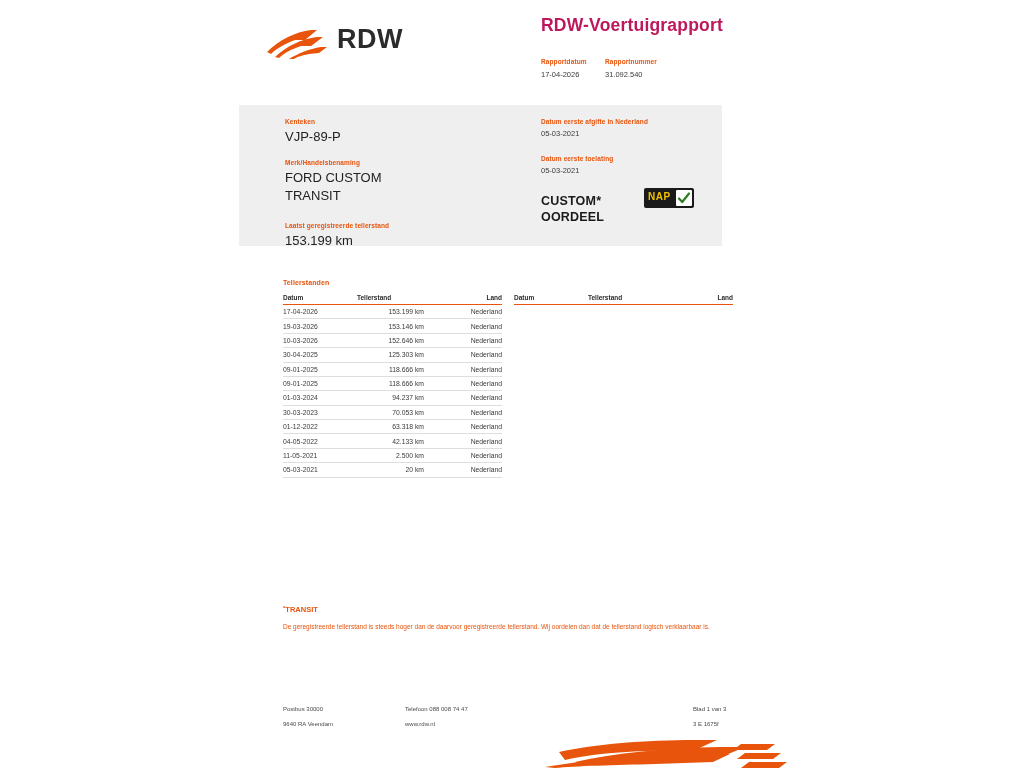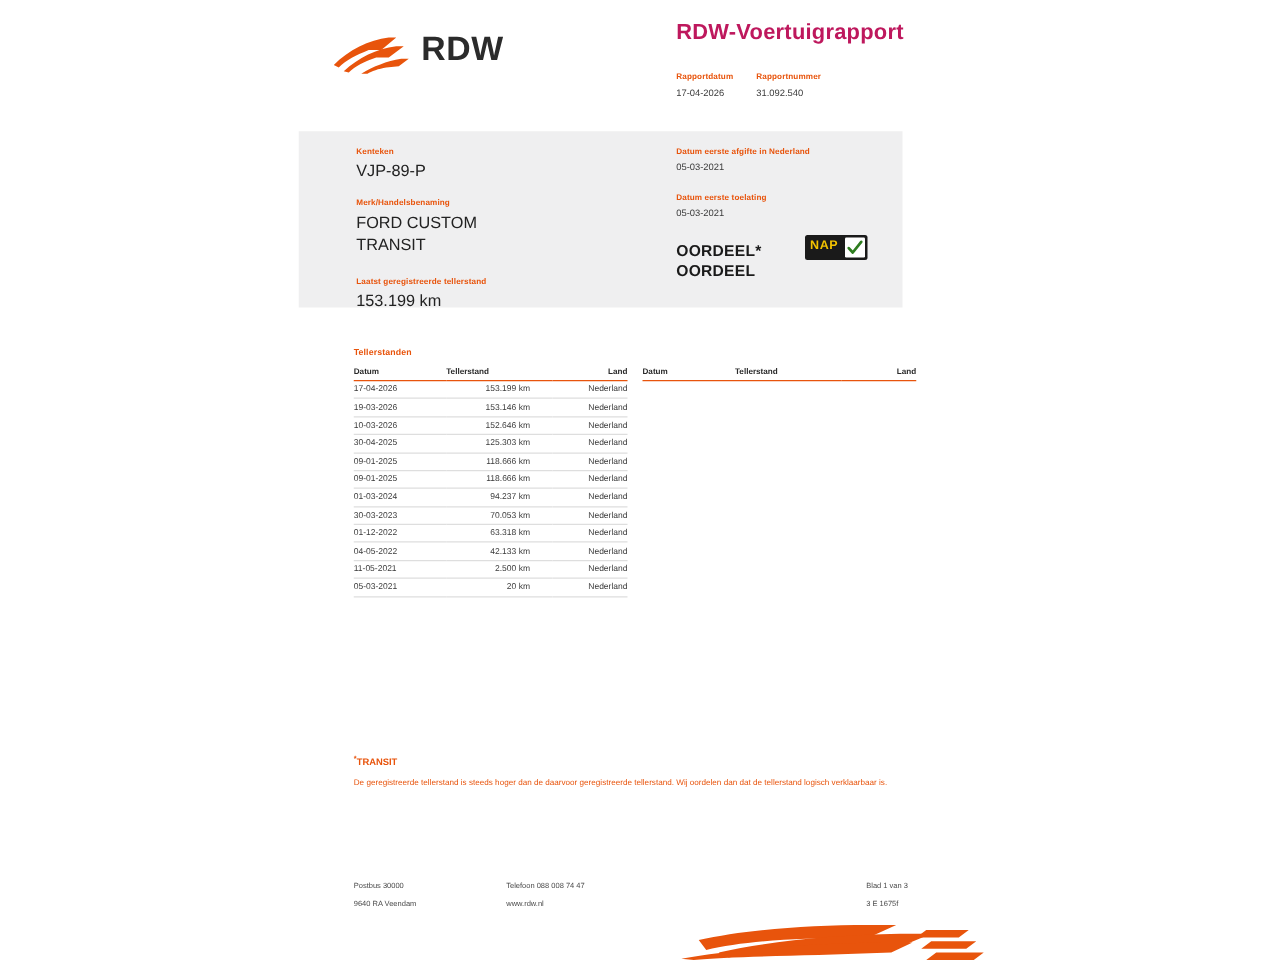--- a/index.html
+++ b/index.html
@@ -293,21 +293,21 @@
 
     <div class="panel-right">
       <div class="fieldlabel">Datum eerste afgifte in Nederland</div>
       <div class="fieldvalue-sm">05-03-2021</div>
 
       <div class="fieldlabel gap-18">Datum eerste toelating</div>
       <div class="fieldvalue-sm">05-03-2021</div>
     </div>
 
     <div class="oordeel">
-      <div>OORDEEL*</div>
+      <div>CUSTOM*</div>
       <div>OORDEEL</div>
     </div>
 
     <div class="nap-badge">
       <span class="nap-text">NAP</span>
       <span class="nap-check">
         <svg width="16" height="16" viewBox="0 0 16 16">
           <path d="M3 8.5 L6.2 12 L13 3.5" stroke="#2e7d1f" stroke-width="2.2" fill="none" stroke-linecap="round" stroke-linejoin="round"></path>
         </svg>
       </span>

